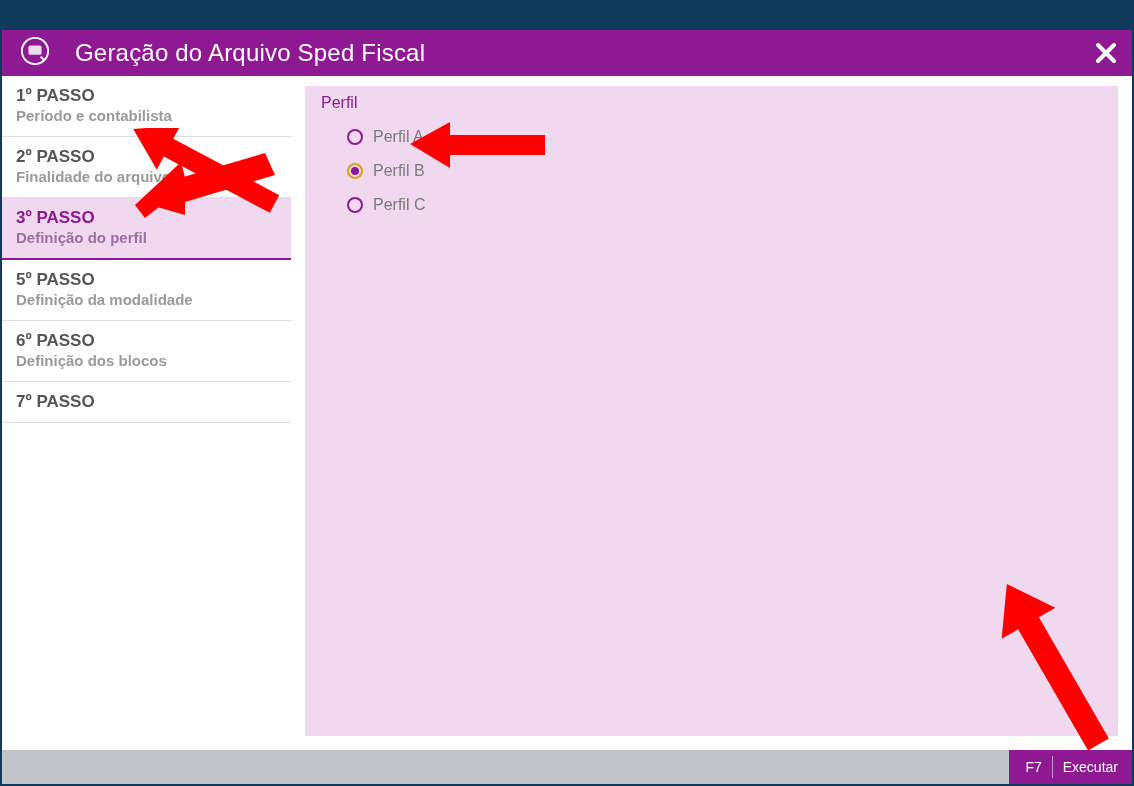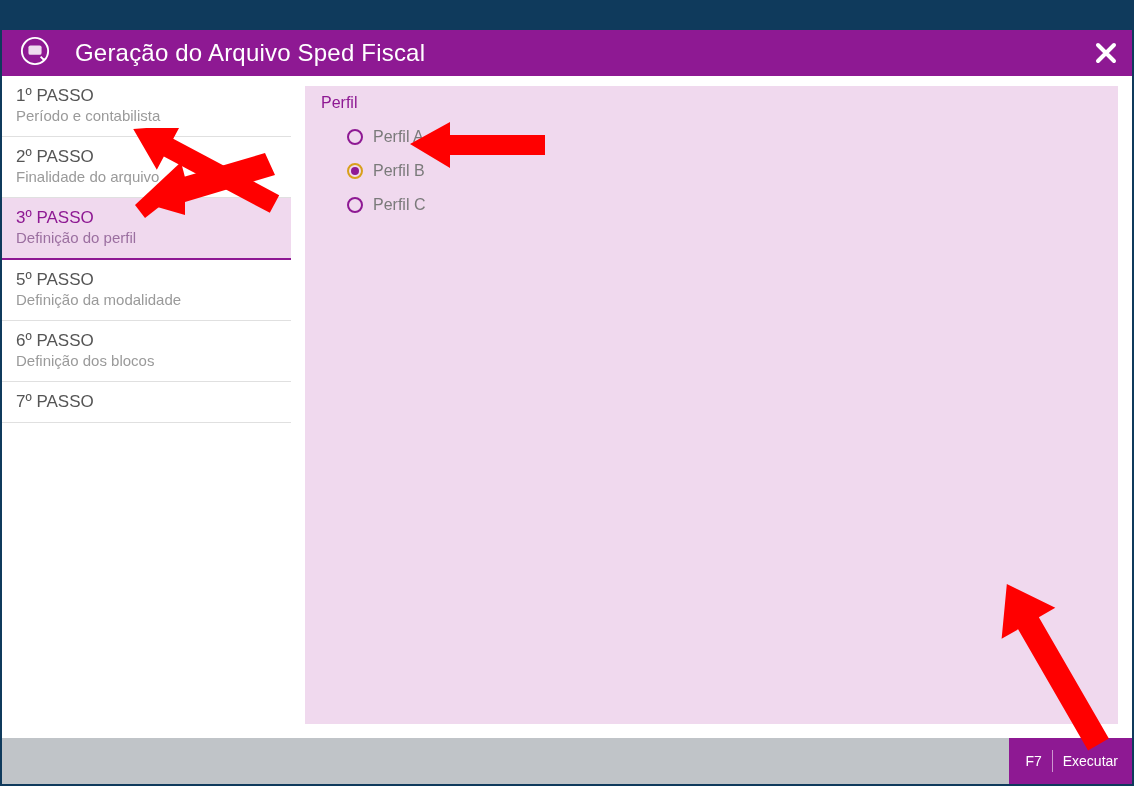--- a/index.html
+++ b/index.html
@@ -5,36 +5,36 @@
     * { margin: 0; padding: 0; box-sizing: border-box; font-family: "Segoe UI", Arial, sans-serif; }
     body { width: 1134px; height: 786px; background: #0f3a5c; position: relative; overflow: hidden; }
     .frame { position: absolute; inset: 2px; background: #ffffff; display: flex; flex-direction: column; margin-top: 28px; }
     .titlebar { height: 46px; background: #8e1993; display: flex; align-items: center; padding: 0 10px 0 18px; color: white; }
     .titlebar .app-icon svg { width: 30px; height: 30px; }
     .titlebar .title { font-size: 24px; font-weight: 300; margin-left: 25px; letter-spacing: .2px; }
     .titlebar .spacer { flex: 1; }
     .titlebar .close { cursor: pointer; padding: 4px 4px; }
     .titlebar .close svg { width: 24px; height: 24px; display: block; }
     .body { flex: 1; display: flex; }
-    .sidebar { width: 289px; background: #ffffff; }
+    .sidebar { width: 289px; background: #ffffff; font-weight: bold; }
     .step { padding: 10px 14px 10px 14px; border-bottom: 1px solid #e0e0e0; cursor: pointer; }
     .step .num { font-size: 17px; color: #555; line-height: 20px; }
     .step .desc { font-size: 15px; color: #9a9a9a; line-height: 20px; }
     .step.active { background: #f0d9ee; }
     .step.active .num { color: #8e1993; }
     .step.active .desc { color: #9b6fa0; }
     .step.active { border-bottom: 2px solid #8e1993; }
     .content { flex: 1; background: #f0d9ee; margin: 10px 14px 14px 14px; padding: 8px 16px 10px 16px; position: relative; }
     .grouplabel { color: #8e1993; font-size: 16px; margin-bottom: 8px; }
     .radiorow { display: flex; align-items: center; height: 34px; padding-left: 26px; cursor: pointer; }
     .radiorow .ring { width: 16px; height: 16px; border: 2px solid #8e1993; border-radius: 50%; position: relative; display: inline-block; }
     .radiorow.selected .ring { border-color: #d8a01b; }
     .radiorow.selected .ring::after { content: ""; position: absolute; inset: 2px; background: #8e1993; border-radius: 50%; }
     .radiorow .rlabel { margin-left: 10px; color: #7a7a7a; font-size: 16px; }
-    .footer { height: 46px; background: #c0c4c8; display: flex; align-items: stretch; justify-content: flex-end; }
+    .footer { height: 34px; background: #c0c4c8; display: flex; align-items: stretch; justify-content: flex-end; }
     .exec-btn { background: #8e1993; color: white; display: flex; align-items: center; padding: 0 14px; cursor: pointer; font-size: 14px; }
     .exec-btn .fk { border-right: 1px solid rgba(255,255,255,.55); padding: 3px 10px 3px 2px; margin-right: 10px; }
     
     .arrow { position: absolute; pointer-events: none; }
   </style>
 </head>
 <body>
 
 <div class="frame">
   <div class="titlebar">

